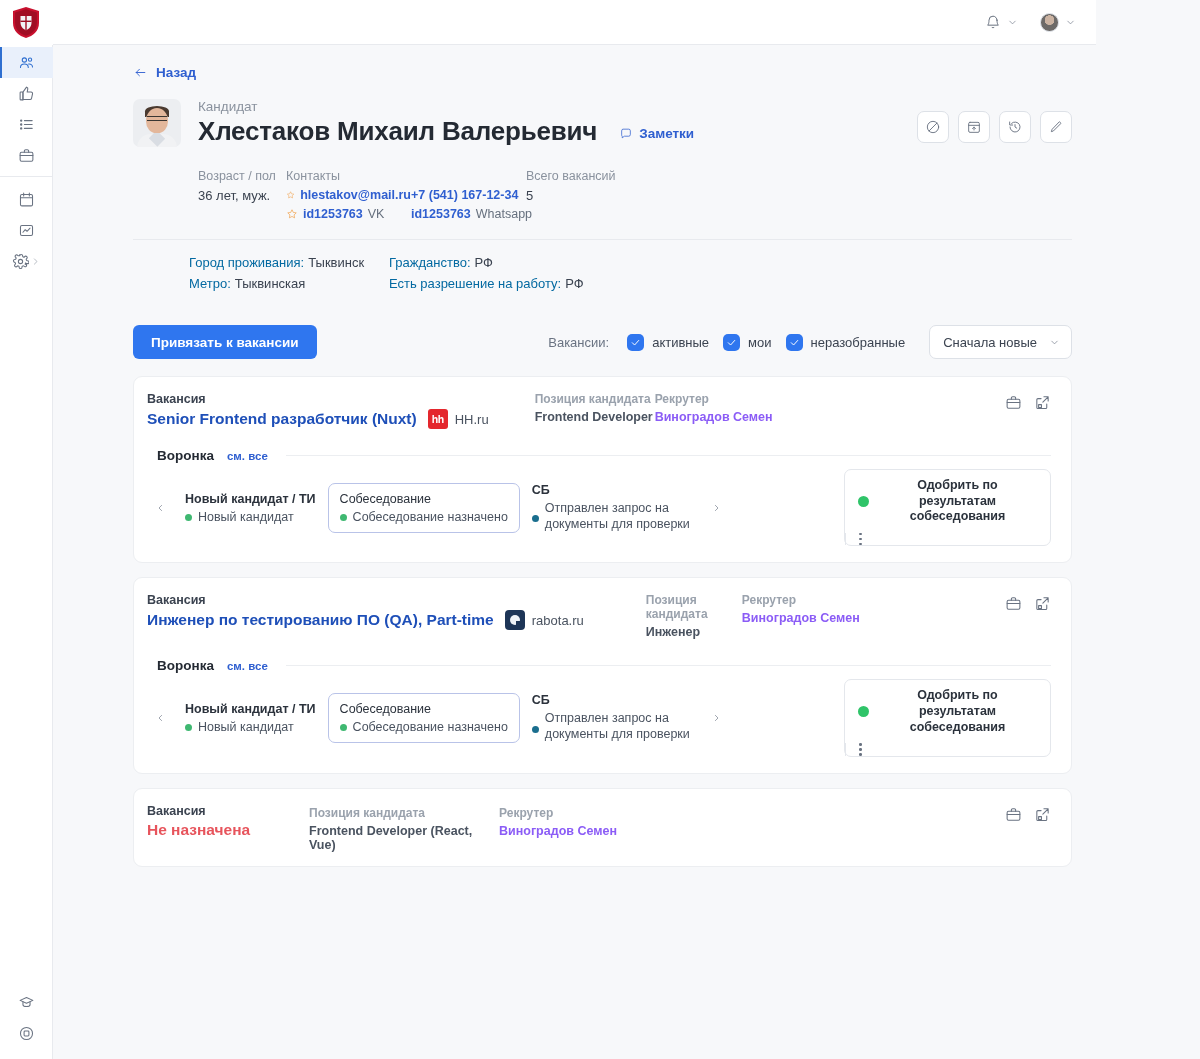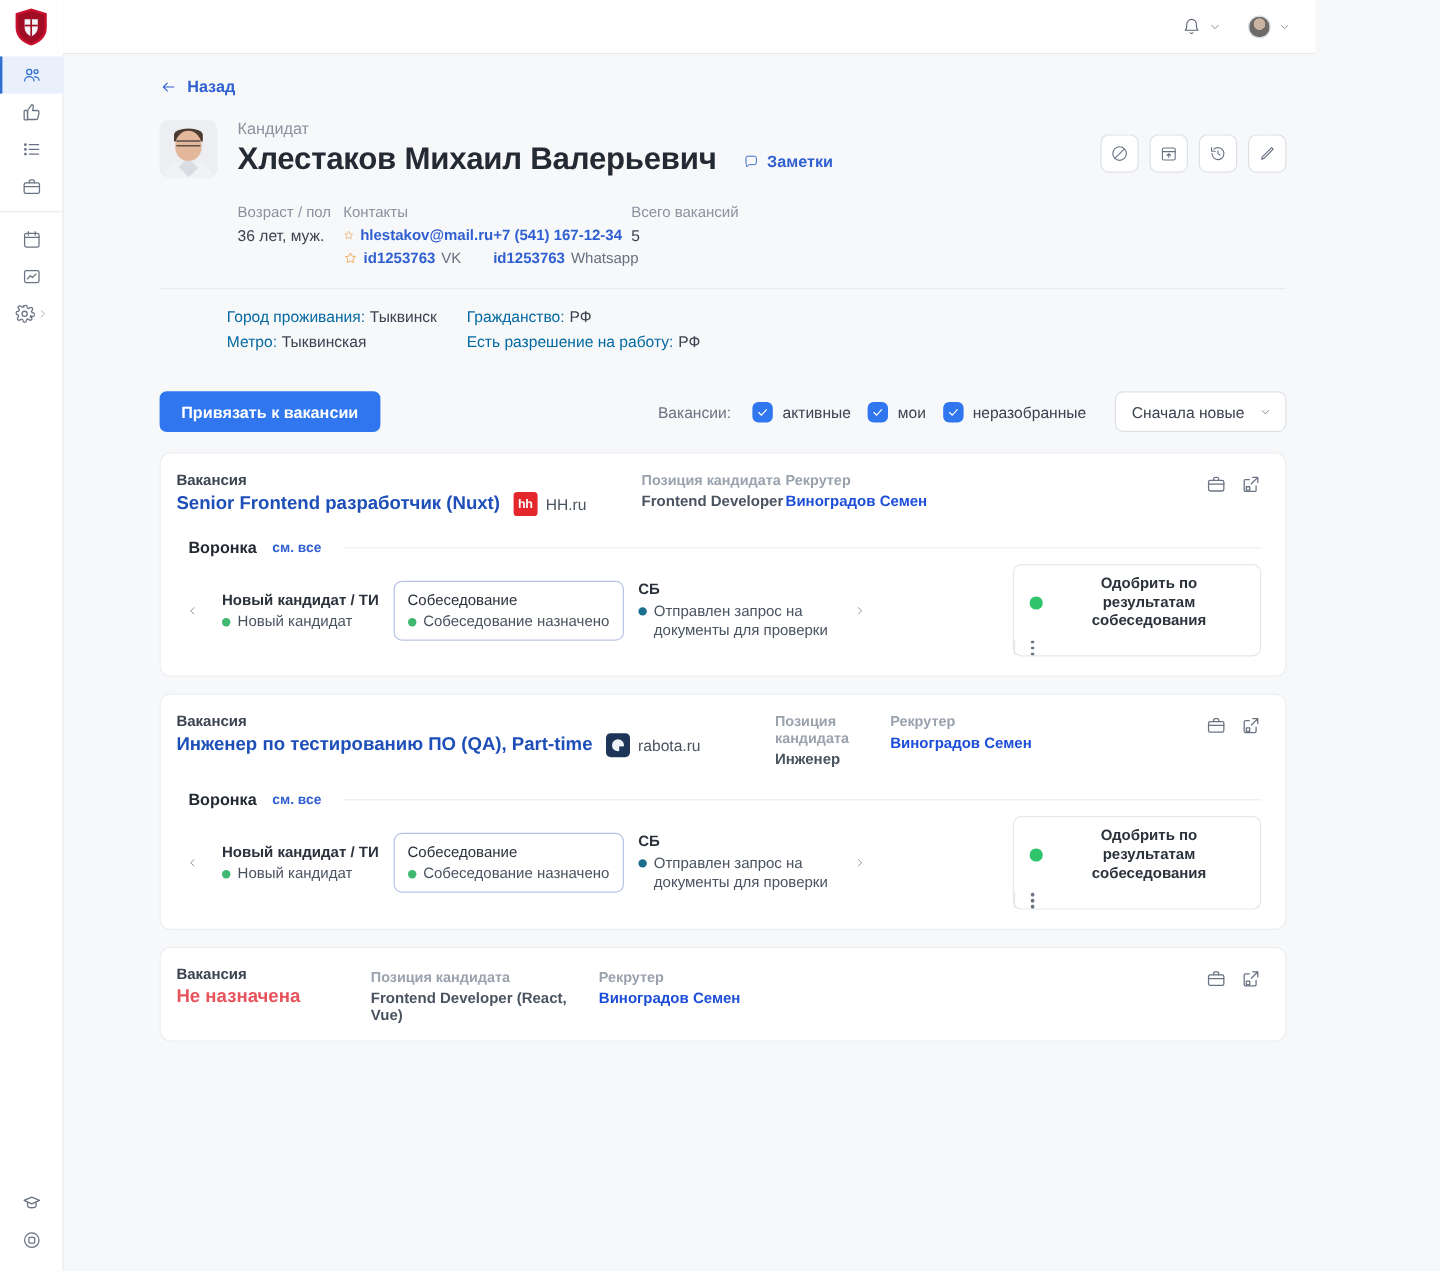--- a/index.html
+++ b/index.html
@@ -175,21 +175,21 @@
     content: ""; width: 10px; height: 10px; border-radius: 50%; background: #eef2f7;
   }
   .src-logo-rb::after {
     content: ""; position: absolute; right: 3px; bottom: 3px; width: 6px; height: 6px;
     background: #1d3557;
   }
   .src-name { font-size: 13px; color: #4a5360; }
   .ch-field { flex: 0 0 auto; font-weight: bold; }
   .ch-f-lbl { font-size: 12px; color: #9aa2ad; margin-bottom: 4px; }
   .ch-f-val { font-size: 12.5px; color: #4a5360; }
-  .ch-f-val.link { color: #1d4ed8; cursor: pointer; }
+  .ch-f-val.link { color: #8b5cf6; cursor: pointer; }
   .ch-icons { margin-left: auto; display: flex; align-items: center; gap: 12px; padding-top: 2px; }
   .ic-g { width: 17px; height: 17px; stroke: #6a7382; fill: none; stroke-width: 1.5;
           stroke-linecap: round; stroke-linejoin: round; cursor: pointer; }
 
   .funnel-hdr { display: flex; align-items: center; gap: 13px; margin-top: 19px; margin-left: 10px; }
   .funnel-t { font-size: 13.5px; font-weight: bold; color: #242a33; }
   .funnel-all { font-size: 11.5px; font-weight: bold; color: #2f5fd0; cursor: pointer; }
   .funnel-line { flex: 1 1 auto; height: 1px; background: #eceef1; margin-left: 5px; }
 
   .funnel { display: flex; align-items: center; margin-top: 6px; padding-bottom: 16px; }
@@ -200,21 +200,21 @@
   .arrow-btn svg { width: 9px; height: 14px; stroke: #6a7382; fill: none; stroke-width: 1.7;
                    stroke-linecap: round; stroke-linejoin: round; }
   .stage { padding: 8px 11px; border-radius: 7px; border: 1px solid transparent; }
   .stage.sel { border-color: #b9c3e8; min-width: 164px; }
   .stage-t { font-size: 12.5px; color: #2b323c; font-weight: bold; margin-bottom: 4px; }
   .stage.sel .stage-t { font-weight: normal; color: #2b323c; }
   .stage-sub { display: flex; align-items: flex-start; gap: 6px; font-size: 12.5px; color: #4a5360; }
   .dot { width: 7px; height: 7px; border-radius: 50%; flex: 0 0 7px; margin-top: 4px; }
   .dot.green { background: #3fb871; }
   .dot.teal { background: #1a6e8e; }
-  .stage-wide { max-width: 160px; line-height: 1.25; }
+  .stage-wide { max-width: 160px; line-height: 1.25; align-items: center; }
   .funnel-spacer { flex: 1 1 auto; }
 
   .approve {
     display: flex; align-items: stretch; border: 1px solid #e4e7ec; border-radius: 7px;
     background: #fff; margin-left: auto; flex-direction: column;
   }
   .approve-main {
     display: flex; align-items: center; gap: 10px; padding: 8px 14px 8px 13px;
     cursor: pointer; max-width: 205px;
   }

